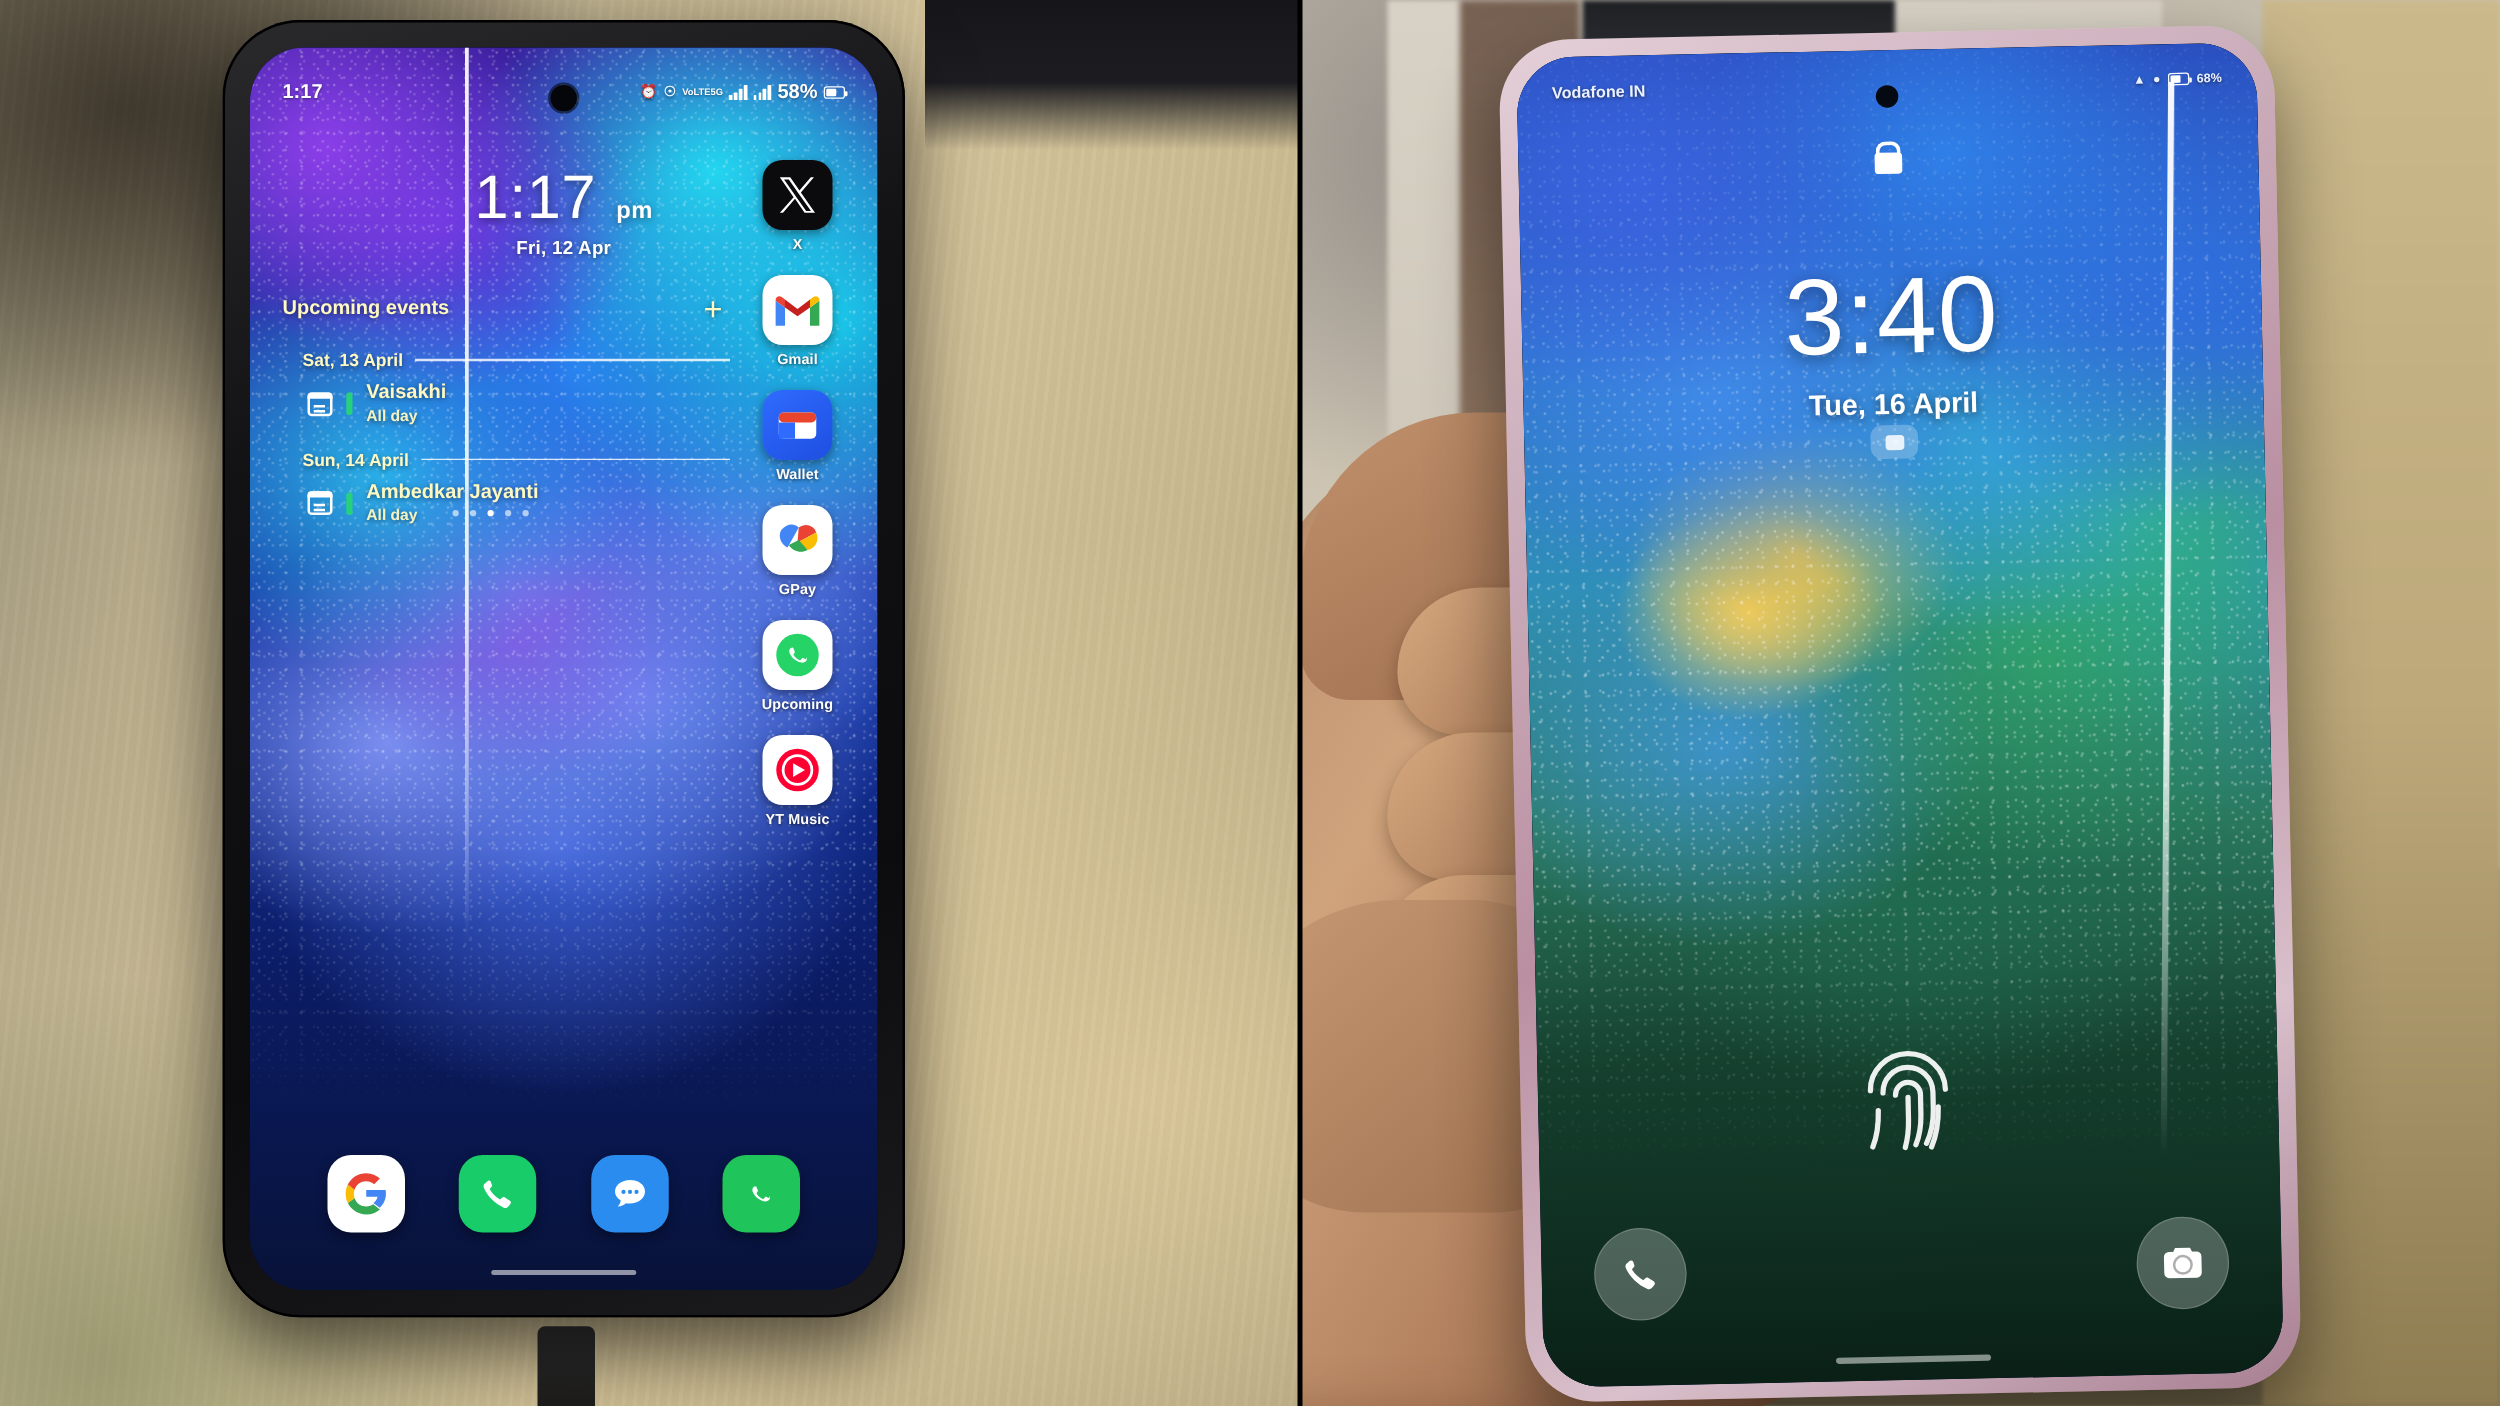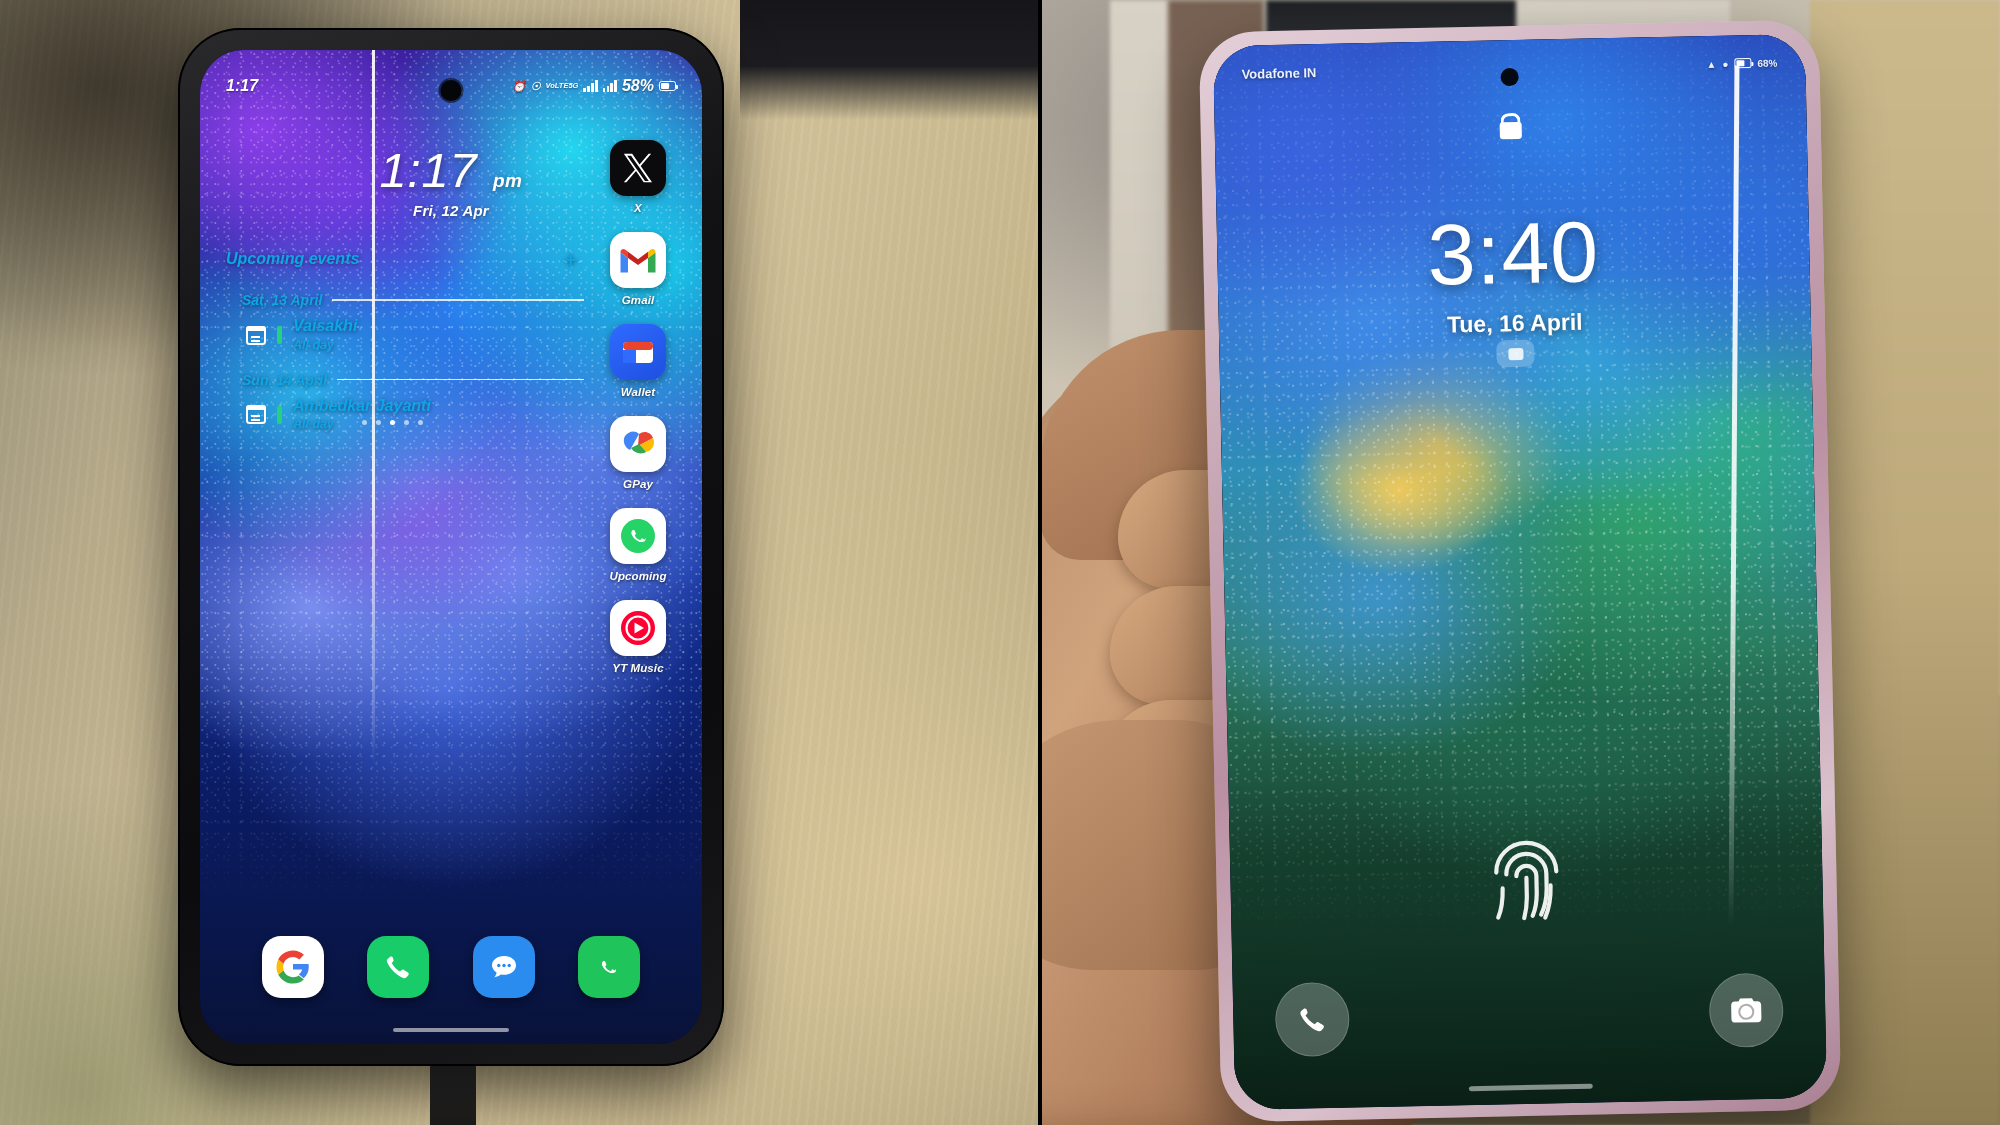--- a/index.html
+++ b/index.html
@@ -36,25 +36,24 @@
     background:radial-gradient(ellipse at 20% 90%, rgba(120,128,86,.55), rgba(120,128,86,0) 72%);
   }
   .cable {
     position:absolute; left:430px; bottom:-6px; width:46px; height:70px;
     background:linear-gradient(180deg,#2a2a2e,#111);
     border-radius:6px 6px 2px 2px; opacity:.95;
   }
 
   
   .phone-l {
-    position:absolute; left:178px; top:28px; width:546px; height:1038px;
+    position:absolute; left:178px; top:16px; width:546px; height:1038px;
     background:linear-gradient(160deg,#2a2a2d 0%,#121214 30%,#0c0c0e 70%,#1b1b1e 100%);
     border-radius:62px;
     box-shadow:0 24px 60px rgba(0,0,0,.62), 0 0 0 2px #000 inset;
-    font-style:italic;
   }
   .phone-l-screen {
     position:absolute; left:22px; top:22px; right:22px; bottom:22px;
     border-radius:44px; overflow:hidden;
     background:#0a1030;
   }
   
   .wp-l { position:absolute; inset:0; background:#081138; }
   .wp-l::before{
     content:""; position:absolute; inset:0;
@@ -122,21 +121,21 @@
     font-size:49px; font-weight:300; letter-spacing:.5px; line-height:1;
     text-shadow:0 2px 7px rgba(0,0,0,.45);
   }
   .clock-main .ampm{ font-size:19px; font-weight:600; margin-left:16px; }
   .clock-date{
     margin-top:7px; font-size:15px; font-weight:600; letter-spacing:.2px;
     text-shadow:0 1px 4px rgba(0,0,0,.5);
   }
 
   
-  .calwidget{ position:absolute; left:26px; right:118px; top:196px; color:#0ea5e9; }
+  .calwidget{ position:absolute; left:26px; right:118px; top:196px; color:#fef9c3; }
   .cal-head{
     display:flex; align-items:center; justify-content:space-between;
     padding-right:6px;
   }
   .cal-title{ font-size:16px; font-weight:600; text-shadow:0 1px 4px rgba(0,0,0,.5); }
   .cal-plus{ font-size:26px; font-weight:300; line-height:1; text-shadow:0 1px 4px rgba(0,0,0,.5); }
   .cal-daterow{ display:flex; align-items:center; gap:10px; margin-top:20px;padding-left:16px; }
   .cal-daterow .dlabel{ font-size:14px; font-weight:600; white-space:nowrap; text-shadow:0 1px 4px rgba(0,0,0,.5);}
   .cal-daterow .dline{ flex:1; height:1.3px; background:rgba(255,255,255,.82); }
   .cal-event{ display:flex; align-items:center; gap:11px; margin-top:9px; padding-left:20px; }

